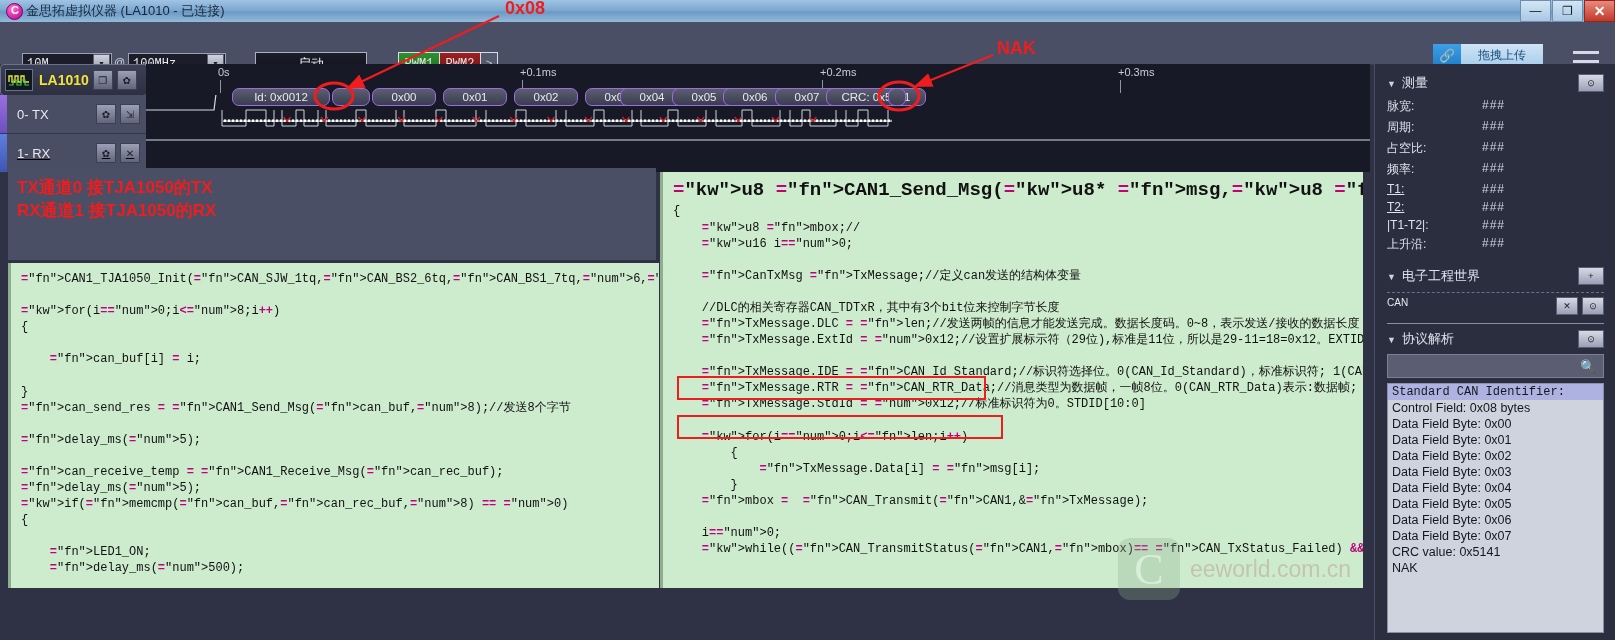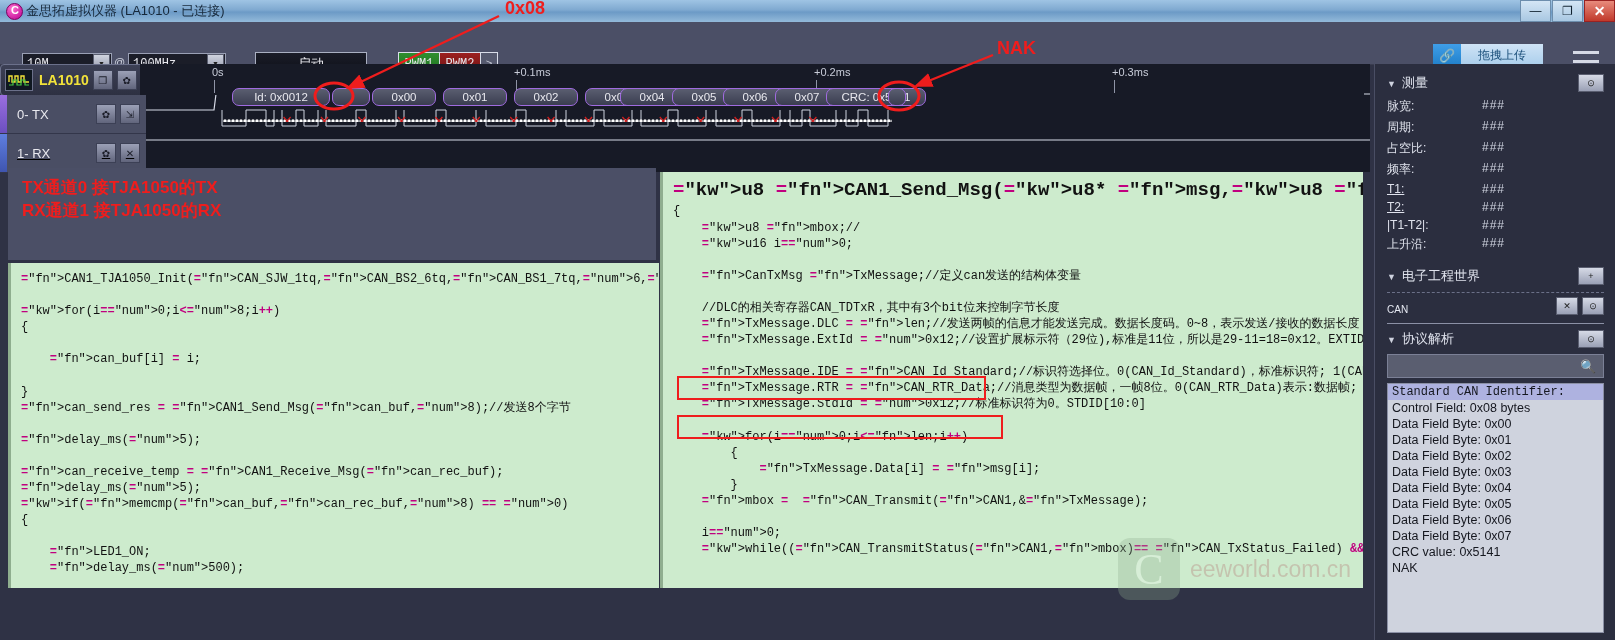--- a/index.html
+++ b/index.html
@@ -57,28 +57,28 @@
     display:flex;align-items:center;justify-content:center;}
   .dev-nm{font-size:14px;font-weight:bold;color:#f2e23a;margin-left:6px;}
   .mb{width:18px;height:18px;margin-left:4px;background:linear-gradient(to bottom,#9ba0b6,#61657c);
     border:1px solid #3c4055;display:flex;align-items:center;justify-content:center;font-size:10px;color:#1b1d28;}
   .chrow{position:absolute;left:0;width:146px;height:38px;background:#4a4e64;border-bottom:1px solid #33364a;
     display:flex;align-items:center;}
   #ch0{top:95px;} #ch1{top:134px;text-decoration:underline;}
   .chbar{width:7px;height:38px;}
   .chname{font-size:13px;color:#e9e9ef;margin-left:10px;flex:1;}
   .wavepane{position:absolute;left:146px;top:64px;width:1224px;height:108px;background:#171a26;}
-  .rulerrow{position:absolute;left:140px;top:64px;width:1224px;height:31px;background:#171a26;}
+  .rulerrow{position:absolute;left:146px;top:64px;width:1224px;height:31px;background:#171a26;}
   .tick{position:absolute;top:2px;font-size:11px;color:#c9cdd9;}
   .tickline{position:absolute;top:16px;width:1px;height:13px;background:#8f94a6;}
 
   .sidebar{position:absolute;left:1374px;top:64px;width:241px;height:576px;background:#2b2e3f;
     border-left:1px solid #4a4e64;}
   .sect{margin:10px 12px 0 12px;}
-  .sect-h{display:flex;align-items:flex-end;justify-content:space-between;}
+  .sect-h{display:flex;align-items:flex-start;justify-content:space-between;}
   .sect-t{font-size:13px;color:#dfe2ec;}
   .caret{display:inline-block;margin-right:6px;font-size:9px;color:#cfd3df;}
   .gearsm{width:24px;height:16px;background:linear-gradient(to bottom,#d6dae6,#9aa0b5);
     border:1px solid #5a5e70;display:flex;align-items:center;justify-content:center;font-size:9px;color:#222;}
   .mrow{display:flex;font-size:12px;color:#dfe2ec;margin-top:4px;}
   .mlab{width:95px;}
   .mval{color:#cfd3df;letter-spacing:1px;}
   .ul{text-decoration:underline;}
   .hr{border-top:1px solid #8b90a5;margin:8px 0 6px;}
   .searchbox{margin:6px 12px 0;height:22px;background:#5a5e70;border:1px solid #7b8096;
@@ -87,21 +87,21 @@
     font-family:"Liberation Sans",sans-serif;}
   .dl-item{font-size:12.5px;color:#15171f;padding:1px 4px;white-space:nowrap;}
   .dl-item.sel{background:#aeb2e0;font-family:"Liberation Mono",monospace;font-size:12px;}
 
   
   .codeL{position:absolute;left:8px;top:263px;width:648px;height:325px;background:#cdebcd;
     border-left:3px solid #8fae8f;overflow:hidden;}
   .codeR{position:absolute;left:660px;top:172px;width:700px;height:416px;background:#cdebcd;
     border-left:3px solid #8fae8f;overflow:hidden;}
   .noteblk{position:absolute;left:8px;top:168px;width:648px;height:92px;background:#4b4f66;}
-  .note{font-size:17px;font-weight:bold;color:#ef1d1d;white-space:nowrap;margin-left:14px;}
+  .note{font-size:17px;font-weight:bold;color:#ef1d1d;white-space:nowrap;margin-left:9px;}
   .cl{font-family:"Liberation Mono",monospace;font-size:12px;white-space:pre;line-height:1.34;
     color:#111;margin-left:10px;}
   .cmt{color:#111;} .op{color:#c0007f;font-weight:bold;}
   .big{font-size:19px;font-weight:bold;}
   .redbox{position:absolute;border:2px solid #ef1d1d;}
 
   
   .annot{position:absolute;font-family:"Liberation Sans",sans-serif;font-weight:bold;color:#ef1d1d;font-size:18px;}
   svg.ov{position:absolute;left:0;top:0;width:1615px;height:640px;pointer-events:none;}
   .wm{position:absolute;opacity:.30;}

